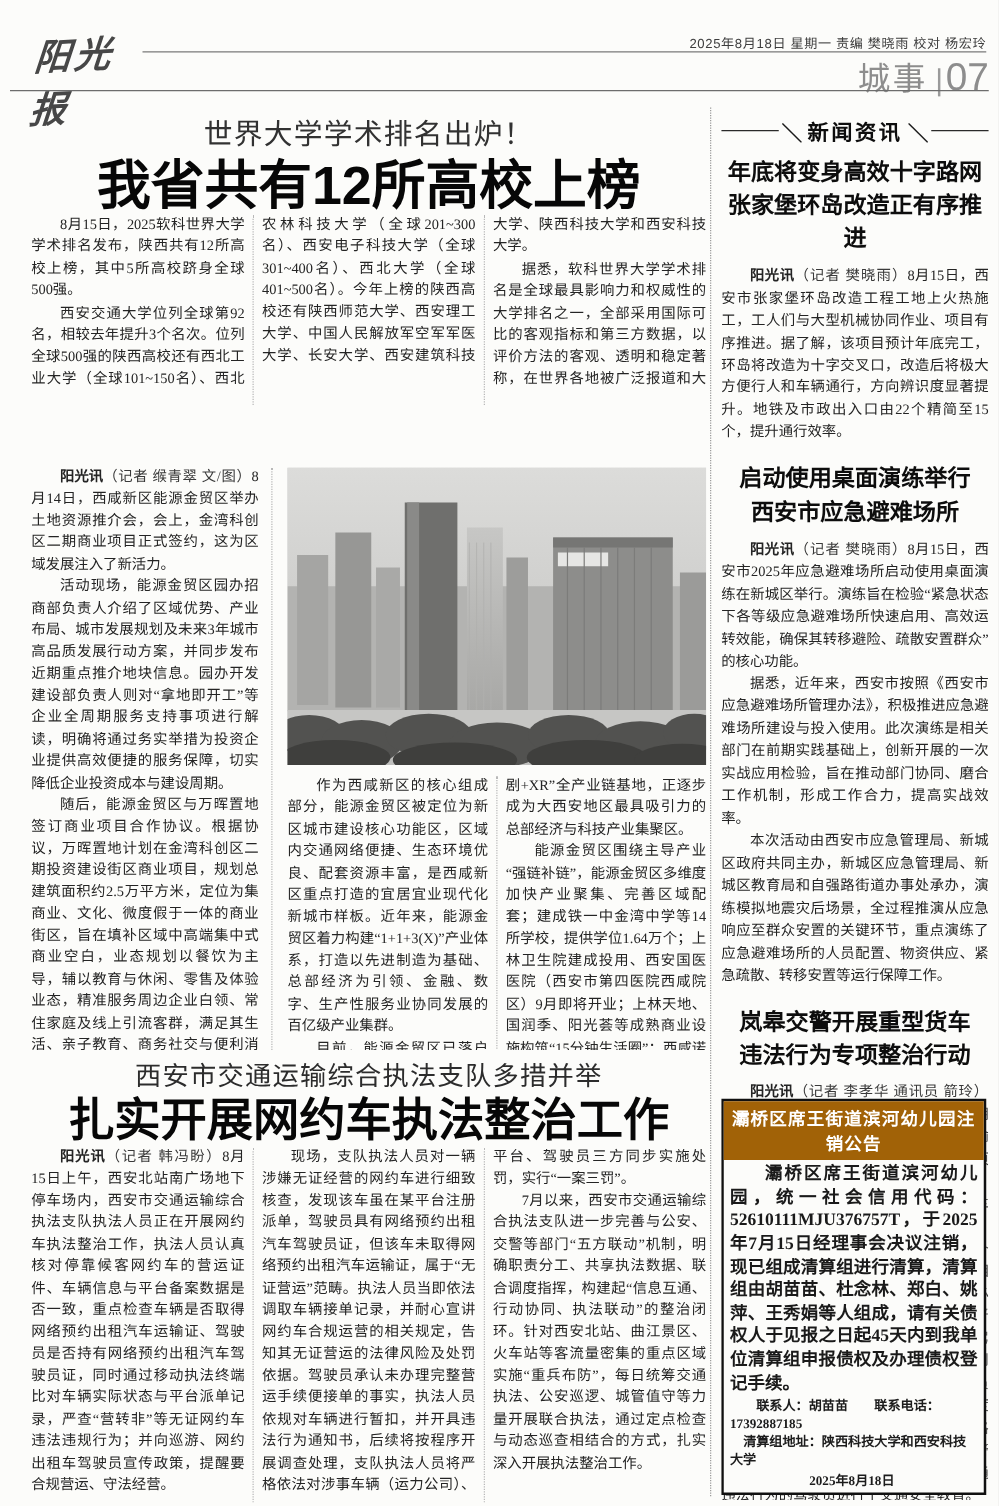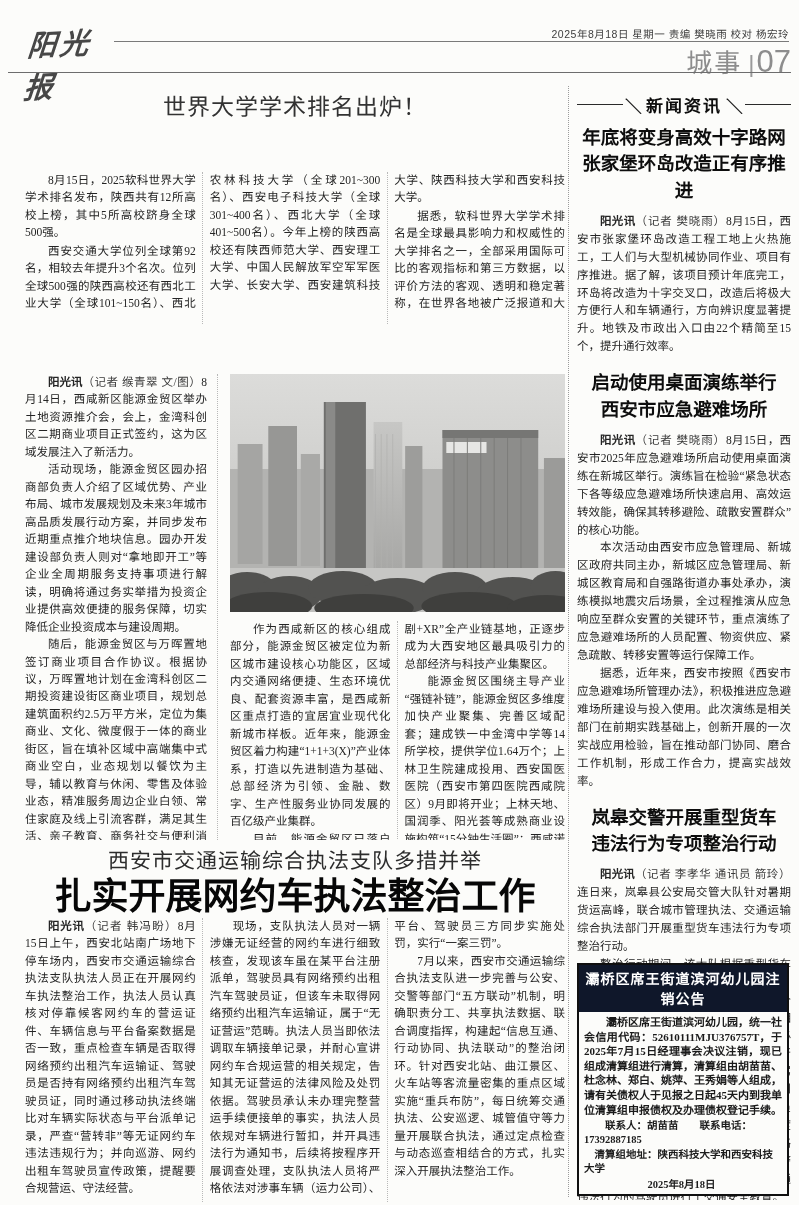--- a/index.html
+++ b/index.html
@@ -68,24 +68,24 @@
     font-size:17px; letter-spacing:2px; color:#0d0d0d; padding:0 2px; }
   .sb-item{ margin-bottom:14px; }
   .sb-item-title{ text-align:center; font-family:"Liberation Sans",sans-serif; font-weight:800;
     font-size:18.5px; line-height:1.42; color:#0d0d0d; margin:8px 0 9px; }
   .sb-body{ font-size:11.5px; line-height:1.56; text-align:justify; color:#242424; }
   .sb-body p{ margin:0; text-indent:2em; }
 
   
   .notice{ position:absolute; left:0; right:2px; bottom:4px; border:2px solid #101010;
     background:#fcfcfa; }
-  .notice-title{ background:#0f172a; color:#fff; text-align:center;
+  .notice-title{ background:#a16207; color:#fff; text-align:center;
     font-family:Liberation Sans, sans-serif; font-weight:700; font-size:14px;
     letter-spacing:1px; padding:3px 0 4px; }
-  .notice-body{ padding:3px 5px 2px; font-size:11px; line-height:1.33; text-align:justify;
+  .notice-body{ padding:3px 5px 2px; font-size:14px; line-height:1.33; text-align:justify;
     font-weight:600; color:#1a1a1a; }
   .notice-body p{ margin:0; text-indent:2em; }
   .notice-line{ padding:0 5px; font-size:10.5px; line-height:1.35; font-weight:600; }
   .notice-contact{ text-indent:2em; }
   .notice-address{ text-indent:1em; }
   .notice-date{ text-align:center; padding:0 8px 3px 5px; font-size:10.5px; font-weight:600; }
 </style>
 </head>
 <body>
 
@@ -96,20 +96,21 @@
   <div class="hdr-date">2025年8月18日 星期一 责编 樊晓雨 校对 杨宏玲</div>
   <div class="hdr-section">
     <span class="sec">城事</span>
     <span class="bar">|</span>
     <span class="num">07</span>
   </div>
   <div class="hdr-rule"></div>
   <div class="v-divider"></div>
 
   <div class="a1-kicker">世界大学学术排名出炉！</div>
+  <div class="a1-headline">我省共有12所高校上榜</div>
   <div class="a1-body art-body cols3">
     <p>8月15日，2025软科世界大学学术排名发布，陕西共有12所高校上榜，其中5所高校跻身全球500强。</p>
     <p>西安交通大学位列全球第92名，相较去年提升3个名次。位列全球500强的陕西高校还有西北工业大学（全球101~150名）、西北农林科技大学（全球201~300名）、西安电子科技大学（全球301~400名）、西北大学（全球401~500名）。今年上榜的陕西高校还有陕西师范大学、西安理工大学、中国人民解放军空军军医大学、长安大学、西安建筑科技大学、陕西科技大学和西安科技大学。</p>
     <p>据悉，软科世界大学学术排名是全球最具影响力和权威性的大学排名之一，全部采用国际可比的客观指标和第三方数据，以评价方法的客观、透明和稳定著称，在世界各地被广泛报道和大量引用。每年参与软科世界大学学术排名的全球大学超过2500所，前1000所大学排名发布。</p>
 
   </div>
 
   <div class="a2-wrap">
     <div class="a2-left art-body">
       <p class="lead"><b class="lead-label">阳光讯</b><span class="lead-meta">（记者 缑青翠 文/图）</span><span>8月14日，西咸新区能源金贸区举办土地资源推介会，会上，金湾科创区二期商业项目正式签约，这为区域发展注入了新活力。</span></p>
@@ -216,22 +217,22 @@
       </div>
     </div>
 
     <div class="sb-item">
       <div class="sb-item-title">
         <div>启动使用桌面演练举行</div>
         <div>西安市应急避难场所</div>
       </div>
       <div class="sb-body">
         <p class="lead"><b class="lead-label">阳光讯</b><span class="lead-meta">（记者 樊晓雨）</span><span>8月15日，西安市2025年应急避难场所启动使用桌面演练在新城区举行。演练旨在检验“紧急状态下各等级应急避难场所快速启用、高效运转效能，确保其转移避险、疏散安置群众”的核心功能。</span></p>
+        <p>据悉，近年来，西安市按照《西安市应急避难场所管理办法》，积极推进应急避难场所建设与投入使用。此次演练是相关部门在前期实践基础上，创新开展的一次实战应用检验，旨在推动部门协同、磨合工作机制，形成工作合力，提高实战效率。</p>
         <p>本次活动由西安市应急管理局、新城区政府共同主办，新城区应急管理局、新城区教育局和自强路街道办事处承办，演练模拟地震灾后场景，全过程推演从应急响应至群众安置的关键环节，重点演练了应急避难场所的人员配置、物资供应、紧急疏散、转移安置等运行保障工作。</p>
-        <p>据悉，近年来，西安市按照《西安市应急避难场所管理办法》，积极推进应急避难场所建设与投入使用。此次演练是相关部门在前期实践基础上，创新开展的一次实战应用检验，旨在推动部门协同、磨合工作机制，形成工作合力，提高实战效率。</p>
       </div>
     </div>
 
     <div class="sb-item">
       <div class="sb-item-title">
         <div>岚皋交警开展重型货车</div>
         <div>违法行为专项整治行动</div>
       </div>
       <div class="sb-body">
         <p class="lead"><b class="lead-label">阳光讯</b><span class="lead-meta">（记者 李孝华 通讯员 箭玲）</span><span>连日来，岚皋县公安局交管大队针对暑期货运高峰，联合城市管理执法、交通运输综合执法部门开展重型货车违法行为专项整治行动。</span></p>

